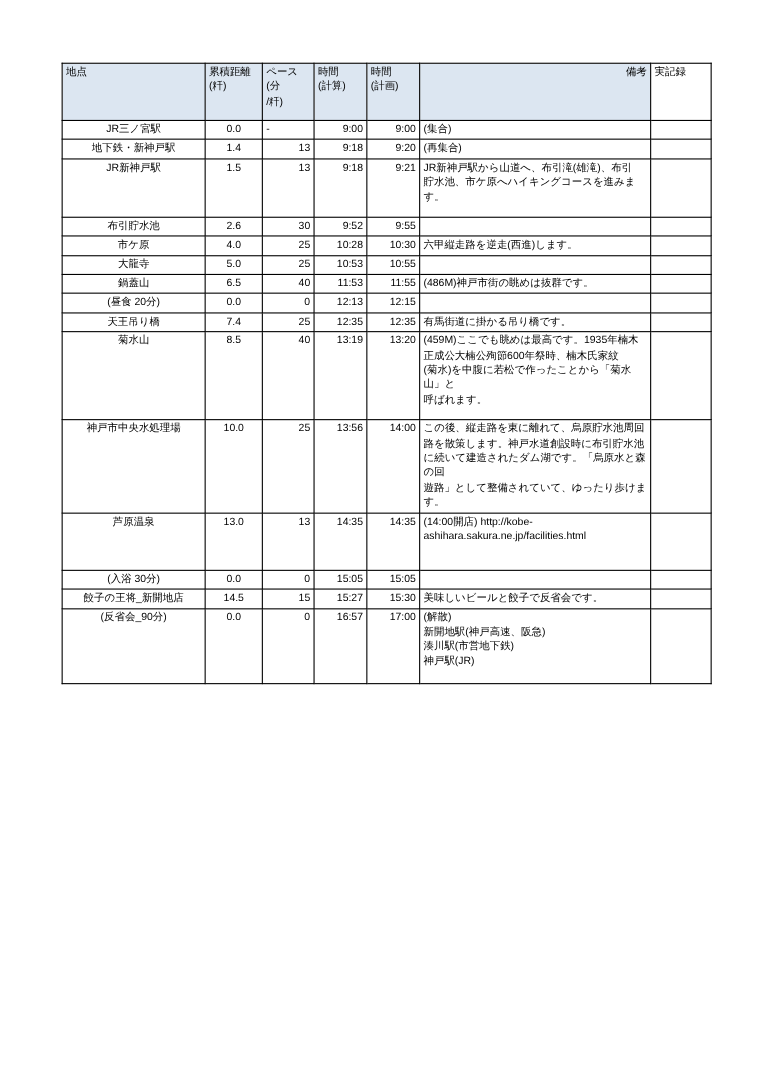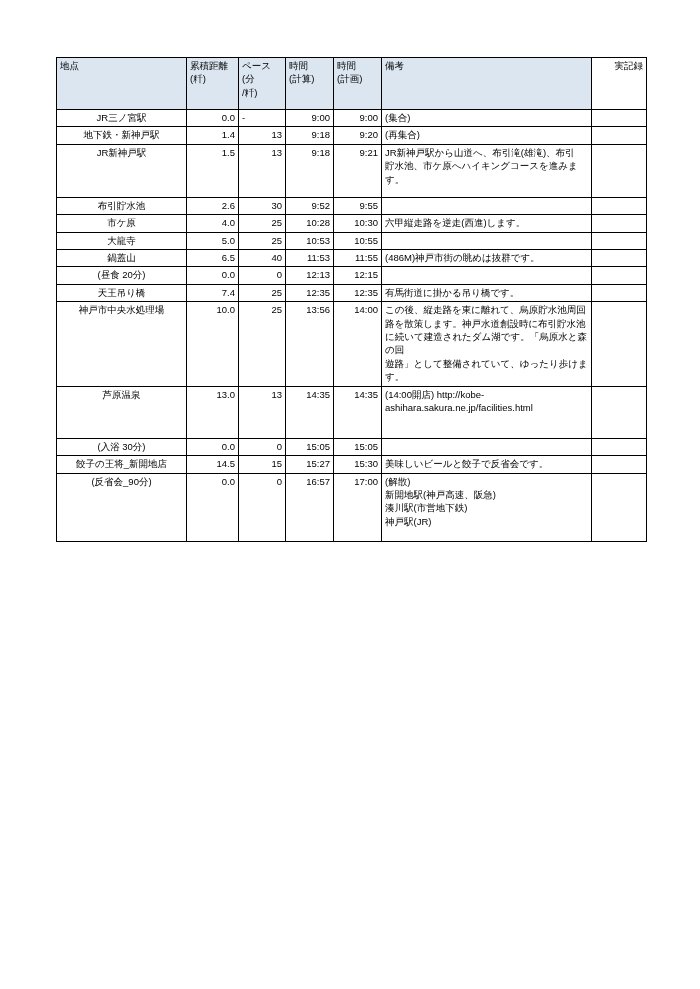--- a/index.html
+++ b/index.html
@@ -66,30 +66,31 @@
   thead th {
     background: #dce6f1;
     font-weight: bold;
     text-align: left;
     vertical-align: top;
     height: 48px;
     font-size: 9.5px;
     line-height: 13.4px;
   }
   thead th.th-note {
-    text-align: left;
+    text-align: right;
+    font-family: Liberation Mono, monospace;
   }
   thead th.th-actual {
     background: #ffffff;
-    text-align: right;
+    text-align: left;
   }
 
   
   td.num {
-    text-align: right;
+    text-align: center;
     padding-right: 4px;
   }
   td.pace {
     text-align: right;
     padding-right: 4px;
   }
   td.pace.dash {
     text-align: left;
     padding-left: 3px;
   }
@@ -236,20 +237,34 @@
             <td class="point">天王吊り橋</td>
             <td class="num">7.4</td>
             <td class="pace">25</td>
             <td class="time">12:35</td>
             <td class="time">12:35</td>
             <td class="note">
               <span class="note-line">有馬街道に掛かる吊り橋です。</span>
             </td>
             <td class="actual"></td>
           </tr>
+          <tr style="height: 80px;">
+            <td class="point">菊水山</td>
+            <td class="num">8.5</td>
+            <td class="pace">40</td>
+            <td class="time">13:19</td>
+            <td class="time">13:20</td>
+            <td class="note">
+              <span class="note-line">(459M)ここでも眺めは最高です。1935年楠木</span>
+              <span class="note-line">正成公大楠公殉節600年祭時、楠木氏家紋</span>
+              <span class="note-line">(菊水)を中腹に若松で作ったことから「菊水山」と</span>
+              <span class="note-line">呼ばれます。</span>
+            </td>
+            <td class="actual"></td>
+          </tr>
           <tr style="height: 79px; margin-top: 19px;">
             <td class="point">神戸市中央水処理場</td>
             <td class="num">10.0</td>
             <td class="pace">25</td>
             <td class="time">13:56</td>
             <td class="time">14:00</td>
             <td class="note">
               <span class="note-line">この後、縦走路を東に離れて、烏原貯水池周回</span>
               <span class="note-line">路を散策します。神戸水道創設時に布引貯水池</span>
               <span class="note-line">に続いて建造されたダム湖です。「烏原水と森の回</span>

